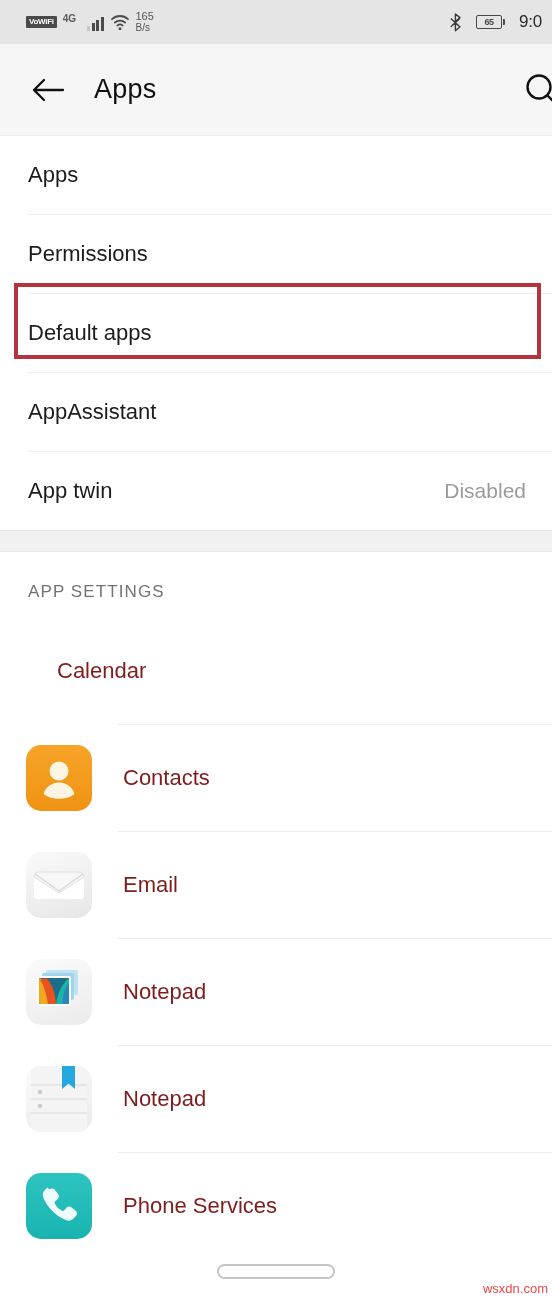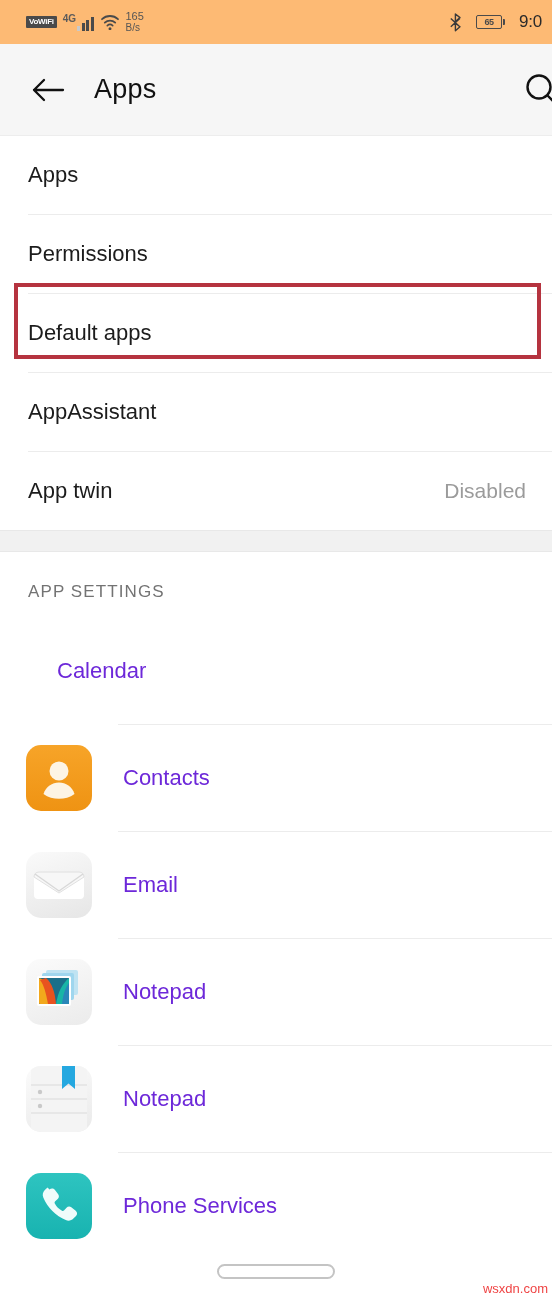--- a/index.html
+++ b/index.html
@@ -8,35 +8,35 @@
     width:552px; height:1300px;
     font-family:"Liberation Sans", sans-serif;
     color:#1a1a1a;
     position:relative;
     overflow:hidden;
   }
 
   
   .statusbar{
     height:44px;
-    background:#fdba74;
+    background:#e5e5e5;
     display:flex; align-items:center;
     padding:0 10px 0 26px;
     position:relative;
   }
   .sb-left{ display:flex; align-items:center; gap:6px; }
   .sb-right{ display:flex; align-items:center; gap:14px; margin-left:auto; }
 
   .vowifi{
     background:#4a4a4a; color:#ffffff;
     font-size:8px; font-weight:bold; letter-spacing:-.3px;
     padding:2px 3px; border-radius:1px;
     line-height:1; font-family:"Liberation Sans", sans-serif;
   }
-  .net-grp{ display:flex; align-items:flex-end; gap:1px; }
+  .net-grp{ display:flex; align-items:flex-end; gap:11px; }
   .net-4g{ font-size:10px; color:#5a5a5a; font-weight:600; line-height:1; margin-bottom:7px;}
   .bars{ display:flex; align-items:flex-end; gap:1.5px; height:15px; }
   .bars i{ display:block; width:3px; background:#4a4a4a; }
   .bars i:nth-child(1){ height:5px; background:#c9c9c9;}
   .bars i:nth-child(2){ height:8px; }
   .bars i:nth-child(3){ height:11px; }
   .bars i:nth-child(4){ height:14px; }
 
   .speed{ font-size:11px; color:#555; line-height:11px; text-align:left; }
   .speed span{ display:block; }
@@ -93,21 +93,21 @@
   .section-title{
     padding:30px 0 16px 28px;
     font-size:17px; letter-spacing:1.1px; color:#737373;
   }
 
   
   .approw{
     height:106px; display:flex; align-items:center;
     padding-left:26px; position:relative; cursor:pointer;
   }
-  .approw .name{ font-size:22px; color:#6d28d9; margin-left:31px; }
+  .approw .name{ font-size:22px; color:#7f1d1d; margin-left:31px; }
   .adiv{ height:1px; background:#ececec; margin-left:118px; }
 
   .icon-sq{
     width:66px; height:66px; border-radius:15px;
     display:flex; align-items:center; justify-content:center;
     flex:0 0 66px; overflow:hidden; position:relative;
   }
   
   .ic-cal{ background:linear-gradient(180deg,#ef4a28,#e03a1c); }
   .ic-cal span{ color:#ffd9cd; font-size:30px; font-weight:300; letter-spacing:-.5px; }

